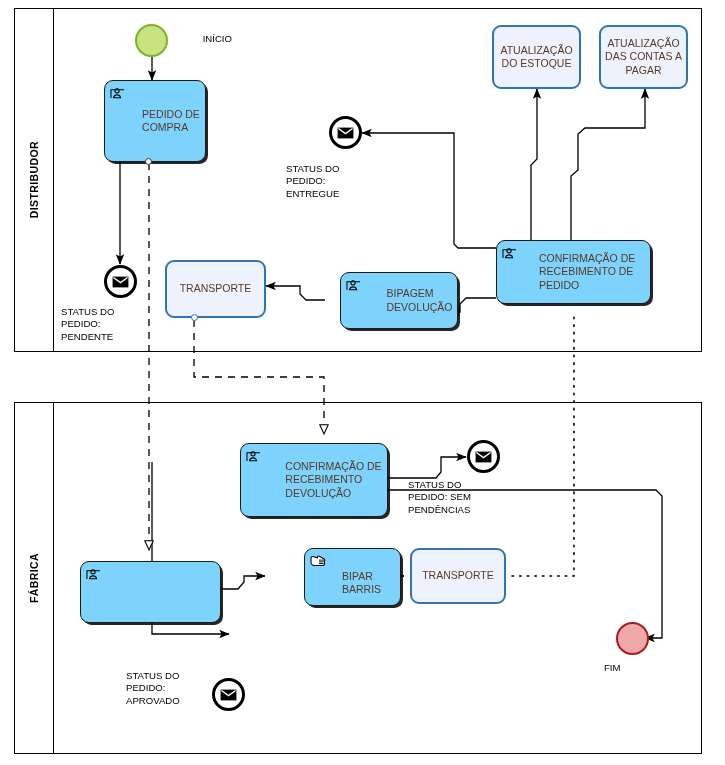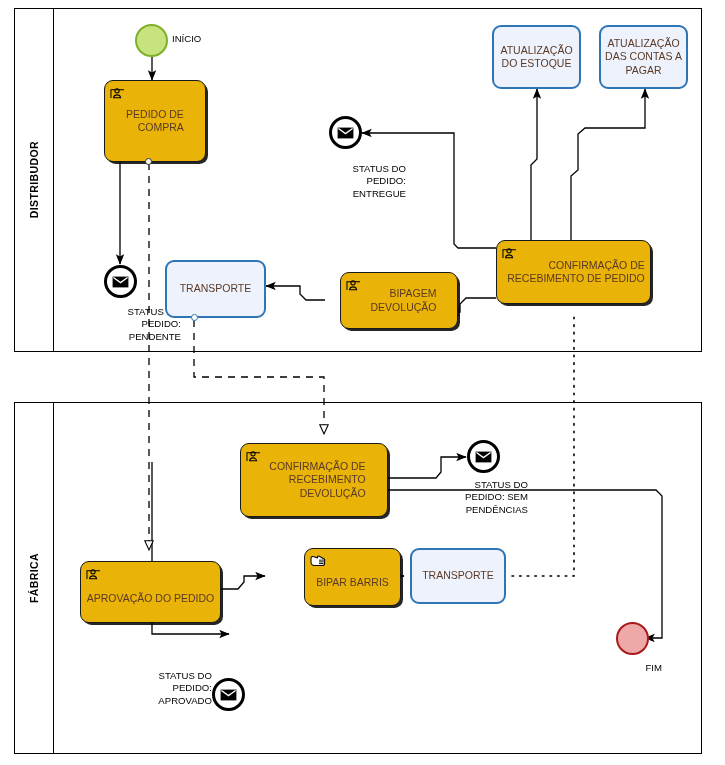--- a/index.html
+++ b/index.html
@@ -24,24 +24,25 @@
     display:flex;align-items:center;justify-content:center;
   }
   .pool-label span{
     writing-mode:vertical-rl;transform:rotate(180deg);
     font-size:10.5px;font-weight:bold;letter-spacing:.4px;color:#000;
     white-space:nowrap;
   }
 
   
   .task{
-    border:1.7px solid #1a1a1a;border-radius:9px;background:#eab308;
+    border:1.7px solid #1a1a1a;border-radius:9px;background:#7dd3fc;
     box-shadow:2.5px 2.5px 0 -0.5px rgba(0,0,0,0.85);
     display:flex;align-items:center;justify-content:center;
-    text-align:right;
+    text-align:left;
+    padding-left:32px;
   }
   .task .tlabel{
     font-size:10.5px;color:#5a3a26;line-height:1.25;padding:0 5px;
     white-space:pre-line;
   }
   .task-blue{
     border:2px solid #2E75B6;border-radius:9px;background:#EDF2FC;
     box-shadow:none;
     display:flex;align-items:center;justify-content:center;text-align:center;
   }
@@ -51,23 +52,23 @@
 
   
   .ev{position:absolute;border-radius:50%;box-sizing:border-box;}
   .ev-start{border:2.2px solid #7FB02A;background:#C6E37E;}
   .ev-end{border:2.6px solid #A91B1B;background:#EFA8A8;}
   .ev-msg{border:3px solid #000;background:#fff;display:flex;align-items:center;justify-content:center;}
 
   
   .lbl{
     position:absolute;font-size:9.6px;color:#000;line-height:1.28;
-    text-align:right;white-space:pre-line;
-  }
-  .lbl-left{text-align:left;}
+    text-align:left;white-space:pre-line;
+  }
+  .lbl-left{text-align:right;}
 
   .conn-dot{
     position:absolute;width:7px;height:7px;border-radius:50%;
     border:1.3px solid #333;background:#fff;box-sizing:border-box;
   }
   .conn-dot.blue{border-color:#2E75B6;}
 </style>
 </head>
 <body>
 
@@ -237,21 +238,20 @@
 PENDÊNCIAS</div>
 
   <div class="node task" style="left:80px;top:561px;width:141px;height:62px;">
     <span class="ticon">
       <svg viewBox="0 0 16 15" width="15" height="14">
         <path d="M1,14 L1,5 L15,5" fill="none" stroke="#000" stroke-width="1.1"></path>
         <circle cx="7.5" cy="6.2" r="2.3" fill="none" stroke="#000" stroke-width="1.1"></circle>
         <path d="M3.8,13.6 a3.8,3.6 0 0 1 7.5,0 z" fill="none" stroke="#000" stroke-width="1.1"></path>
       </svg>
     </span>
-    <span class="tlabel" style="padding-top:14px;">APROVAÇÃO DO PEDIDO</span>
   </div>
 
   <div class="node task" style="left:265px;top:548px;width:97px;height:58px;margin-left:39px;">
     <span class="ticon">
       <svg viewBox="0 0 17 14" width="16" height="13">
         <path d="M1,4.4 C1,3 2.2,2.4 3.4,2.8 L8,4.2 L8,3.2 C8,2.2 9,1.8 9.8,2.4 L15.6,5.6
                  L15.6,10.2 C15.6,11.6 14.4,12.4 13,12.4 L4.6,12.4 C2.6,12.4 1,11 1,9.2 Z" fill="#fff" stroke="#000" stroke-width="1.1" stroke-linejoin="round"></path>
         <path d="M9.6,6.6 L14.8,6.6 M9.6,8.5 L14.8,8.5 M9.6,10.3 L14.4,10.3" fill="none" stroke="#000" stroke-width="1"></path>
       </svg>
     </span>

